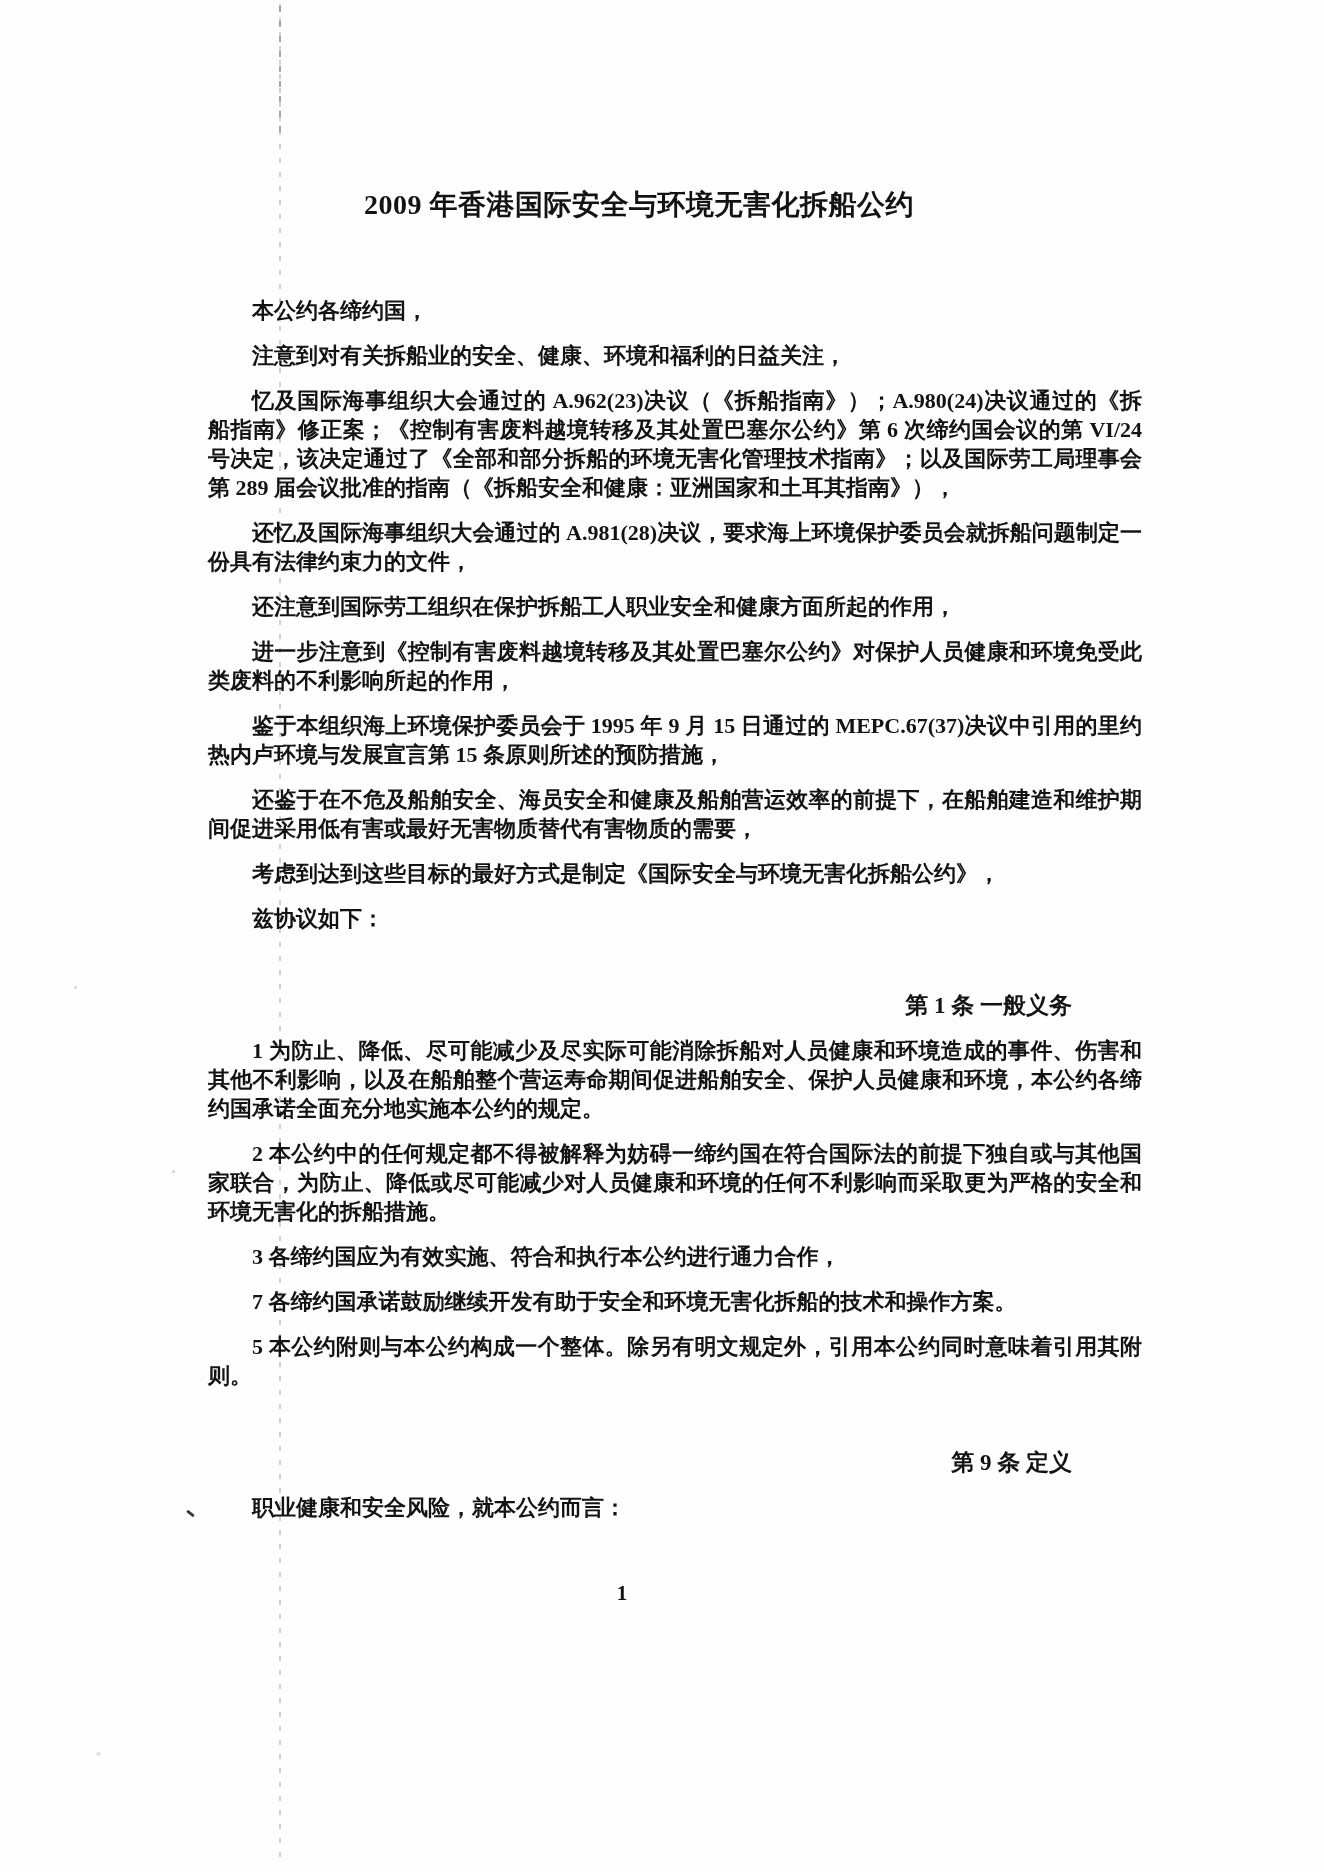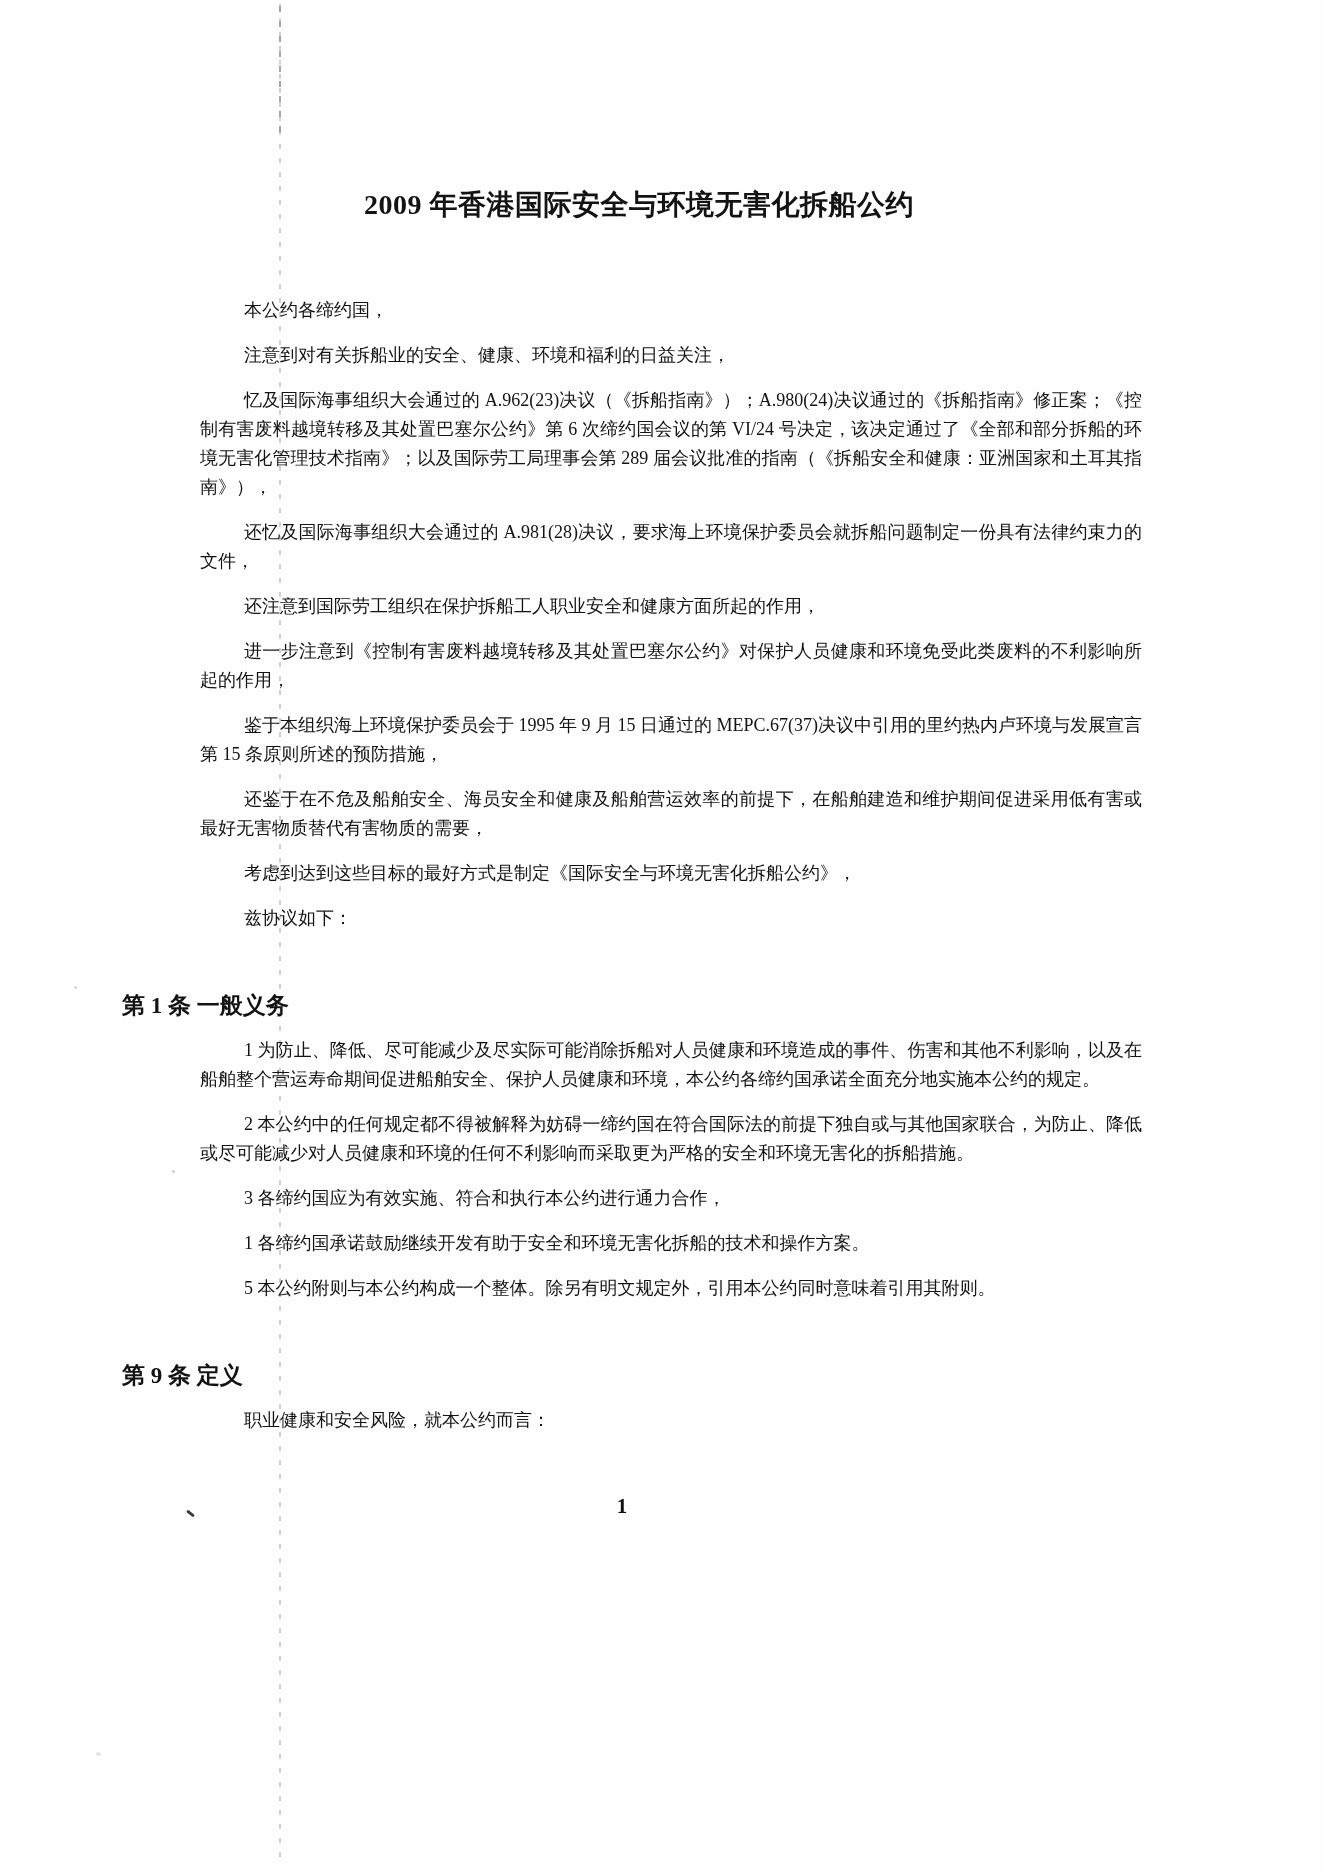--- a/index.html
+++ b/index.html
@@ -26,33 +26,33 @@
     margin: 0 0 72px 0;
     padding-top: 186px;
     font-size: 28px;
     line-height: 38px;
     font-weight: 700;
     text-align: center;
     transform: translateX(-28px);
     letter-spacing: 0.5px;
   }
   .content p {
-    margin: 0 0 16px 8px;
-    font-size: 18px;
+    margin: 0 0 16px 16px;
+    font-size: 22px;
     line-height: 29px;
-    font-weight: 400;
+    font-weight: 700;
     text-align: justify;
     text-indent: 44px;
   }
   .article-heading {
     margin: 58px 0 16px 0;
     font-size: 23px;
     line-height: 29px;
     font-weight: 700;
-    text-align: left;
+    text-align: right;
     transform: translateX(-70px);
   }
   .page-number {
     margin-top: 57px;
     font-size: 21px;
     line-height: 29px;
     font-weight: 600;
     text-align: center;
     transform: translateX(-45px);
   }
@@ -118,21 +118,21 @@
     <p>鉴于本组织海上环境保护委员会于 1995 年 9 月 15 日通过的 MEPC.67(37)决议中引用的里约热内卢环境与发展宣言第 15 条原则所述的预防措施，</p>
     <p>还鉴于在不危及船舶安全、海员安全和健康及船舶营运效率的前提下，在船舶建造和维护期间促进采用低有害或最好无害物质替代有害物质的需要，</p>
     <p>考虑到达到这些目标的最好方式是制定《国际安全与环境无害化拆船公约》，</p>
     <p>兹协议如下：</p>
 
     <h2 class="article-heading">第 1 条 一般义务</h2>
 
     <p>1 为防止、降低、尽可能减少及尽实际可能消除拆船对人员健康和环境造成的事件、伤害和其他不利影响，以及在船舶整个营运寿命期间促进船舶安全、保护人员健康和环境，本公约各缔约国承诺全面充分地实施本公约的规定。</p>
     <p>2 本公约中的任何规定都不得被解释为妨碍一缔约国在符合国际法的前提下独自或与其他国家联合，为防止、降低或尽可能减少对人员健康和环境的任何不利影响而采取更为严格的安全和环境无害化的拆船措施。</p>
     <p>3 各缔约国应为有效实施、符合和执行本公约进行通力合作，</p>
-    <p>1 各缔约国承诺鼓励继续开发有助于安全和环境无害化拆船的技术和操作方案。</p>
+    <p>7 各缔约国承诺鼓励继续开发有助于安全和环境无害化拆船的技术和操作方案。</p>
     <p>5 本公约附则与本公约构成一个整体。除另有明文规定外，引用本公约同时意味着引用其附则。</p>
 
     <h2 class="article-heading">第 9 条 定义</h2>
 
     <p>职业健康和安全风险，就本公约而言：</p>
 
     <div class="page-number">1</div>
 
   </div>
 </div>

